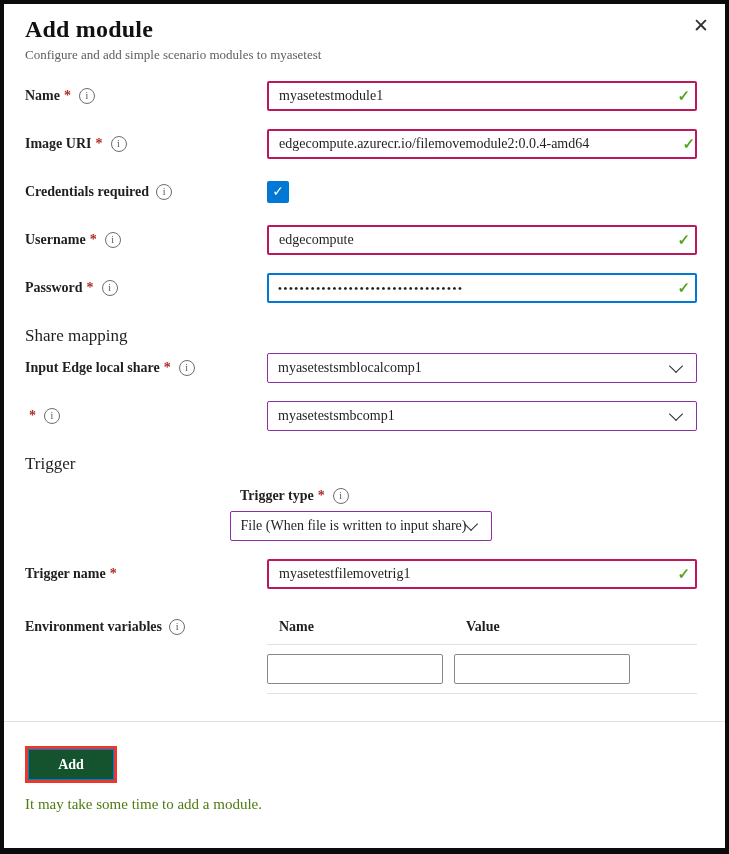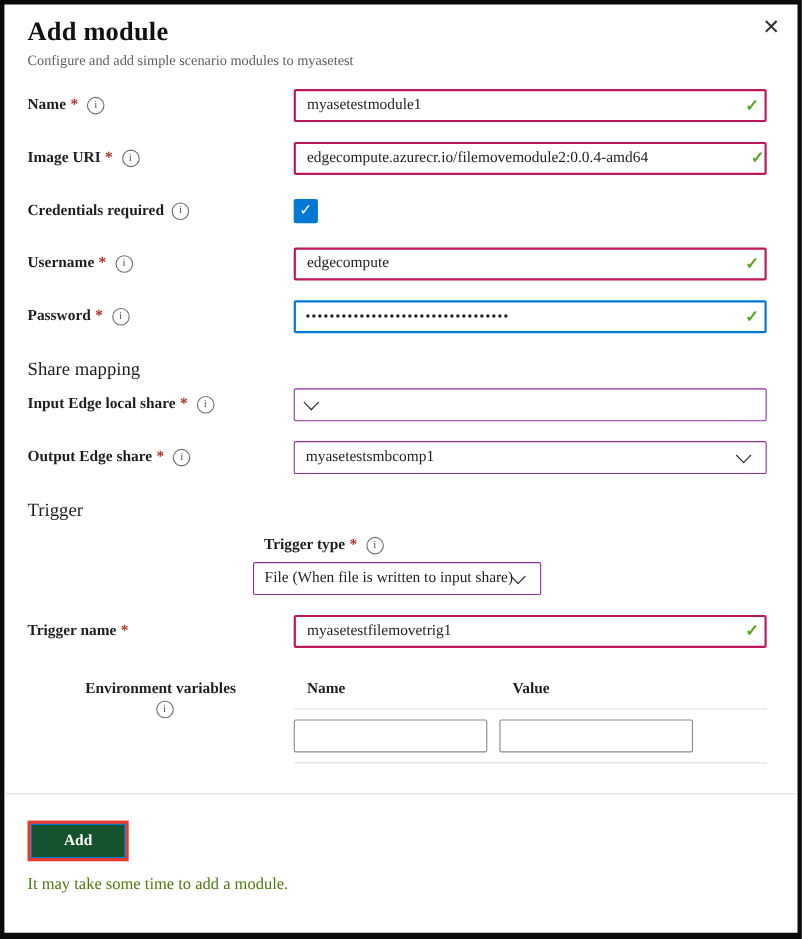--- a/index.html
+++ b/index.html
@@ -14,21 +14,21 @@
   .subtitle{font-size:13px;color:#605e5c;margin-top:3px;}
   .close{position:absolute;top:8px;right:12px;background:none;border:0;cursor:pointer;
          font-size:19px;color:#323130;line-height:1;padding:4px;font-family:inherit;}
   
   .body{padding:0 28px 0 21px;}
   .section-h{font-size:17px;font-weight:400;color:#201f1e;margin:0;line-height:22px;}
   .mt-lg{margin-top:33px;} .mt-md{margin-top:22px;}
   .row{display:flex;align-items:center;margin-top:18px;}
   .row.top{align-items:flex-start;}
   .label{width:242px;flex:none;display:flex;align-items:center;font-size:14px;font-weight:600;color:#201f1e;line-height:30px;}
-  .row.top .label{line-height:20px;margin-top:2px;flex-direction:column;}
+  .row.top .label{line-height:20px;margin-top:2px;}
   .req{color:#b02a25;font-weight:700;margin:0 1px 0 4px;}
   .info{width:14px;height:14px;flex:none;border:1px solid #6f6d6b;border-radius:50%;
         display:inline-flex;align-items:center;justify-content:center;
         font-size:10px;line-height:1;color:#555;font-weight:400;margin-left:7px;cursor:default;}
   .control{flex:1 1 auto;position:relative;min-width:0;}
   .txt{width:100%;height:30px;box-sizing:border-box;border:2px solid #be185d;border-radius:2px;
        padding:0 24px 0 10px;font-family:inherit;font-size:14px;color:#201f1e;outline:none;}
   .txt.tight{padding-right:15px;}
   .txt.focused{border:2px solid #0078d4;font-size:11px;letter-spacing:1.6px;font-weight:700;padding-left:9px;}
   .check{position:absolute;right:7px;top:50%;transform:translateY(-50%);
@@ -135,28 +135,28 @@
     <h2 class="section-h mt-md">Share mapping</h2>
 
     <div class="row" style="margin-top:6px;text-align:center;">
       <div class="label">
         <span>Input Edge local share</span>
           <span class="req">*</span>
         <span class="info">i</span>
       </div>
       <div class="control">
         <div class="dd">
+          <span class="dd-text">myasetestsmblocalcomp1</span>
           <span class="chev"></span>
         </div>
       </div>
     </div>
 
     <div class="row">
       <div class="label">
-        <span>Output Edge share</span>
           <span class="req">*</span>
         <span class="info">i</span>
       </div>
       <div class="control">
         <div class="dd">
           <span class="dd-text">myasetestsmbcomp1</span>
           <span class="chev"></span>
         </div>
       </div>
     </div>

